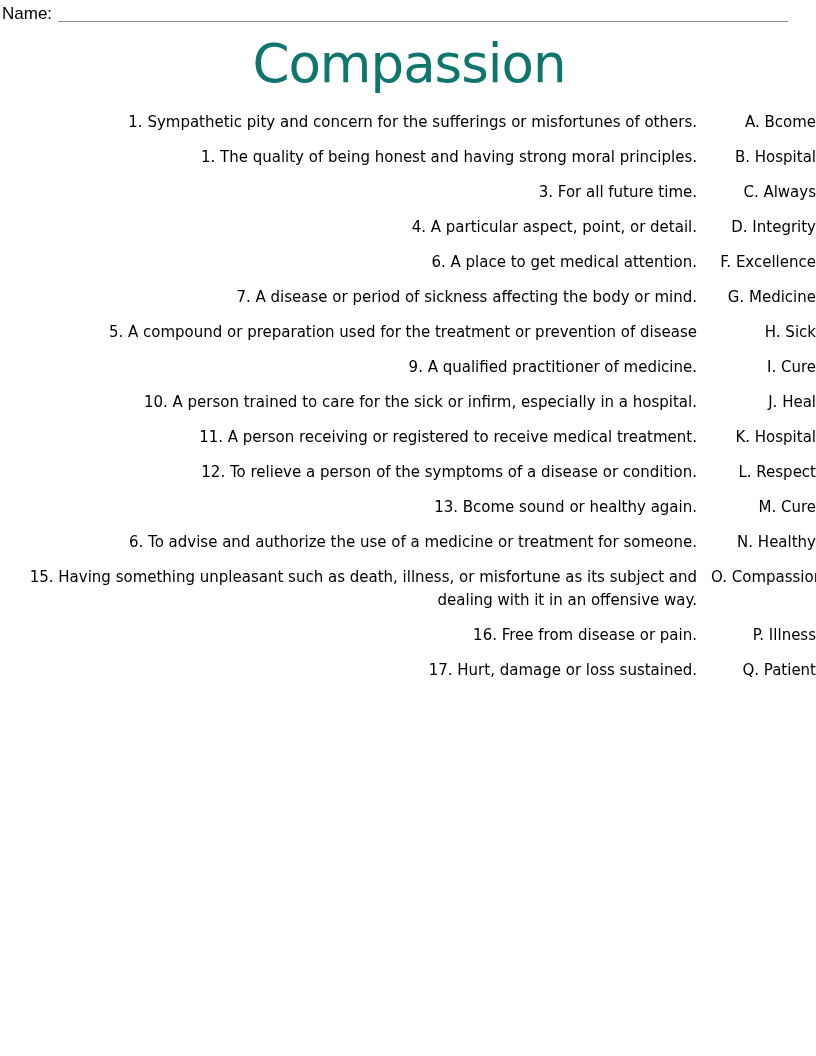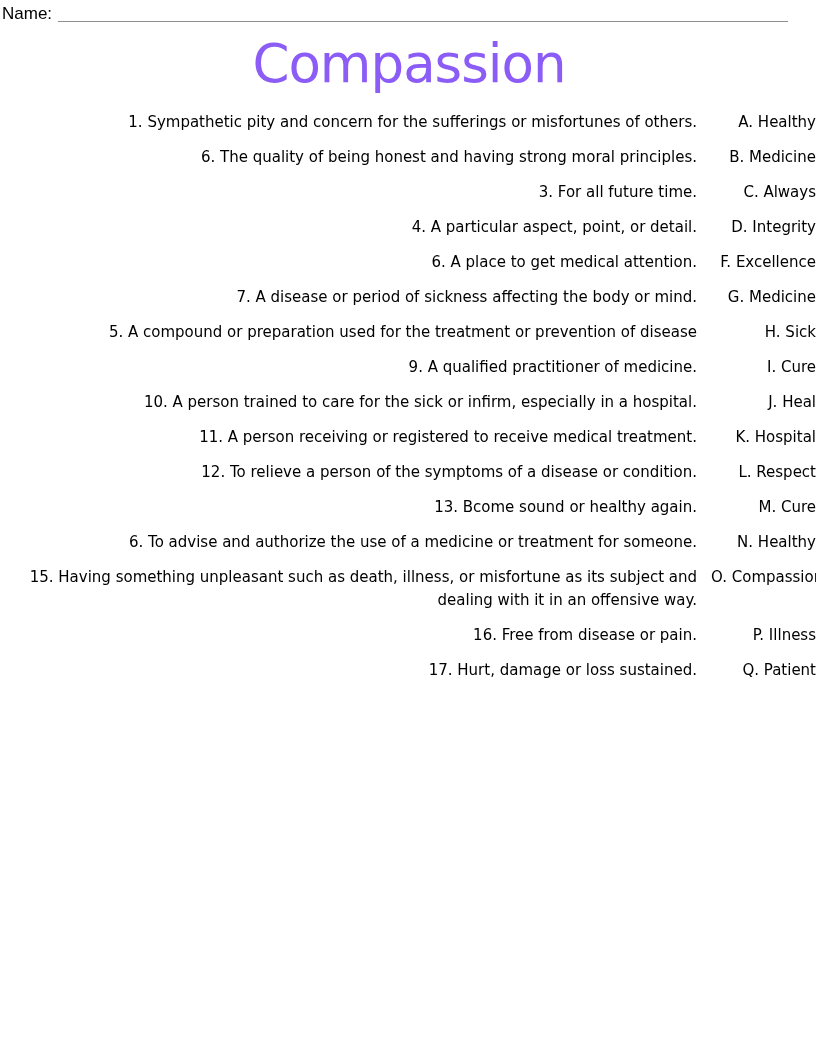--- a/index.html
+++ b/index.html
@@ -39,21 +39,21 @@
     height: 18px;
   }
   
   .title {
     margin: 10px 0 16px 0;
     text-align: center;
     font-size: 53px;
     line-height: 1.15;
     font-weight: normal;
     letter-spacing: -1px;
-    color: #8b5cf6;
+    color: #0f766e;
   }
   
   .rows {
     font-size: 15px;
     line-height: 23px;
     text-align: right;
   }
   .row {
     display: flex;
     align-items: flex-start;
@@ -77,25 +77,25 @@
   <div class="name-row">
     <span class="name-label">Name:</span>
     <span class="name-line"></span>
   </div>
 
   <h1 class="title">Compassion</h1>
 
   <div class="rows" id="rows">
       <div class="row">
     <span class="def">1. Sympathetic pity and concern for the sufferings or misfortunes of others.</span>
-    <span class="ans">A. Healthy</span>
+    <span class="ans">A. Bcome</span>
   </div>
       <div class="row">
-    <span class="def">6. The quality of being honest and having strong moral principles.</span>
-    <span class="ans">B. Medicine</span>
+    <span class="def">1. The quality of being honest and having strong moral principles.</span>
+    <span class="ans">B. Hospital</span>
   </div>
       <div class="row">
     <span class="def">3. For all future time.</span>
     <span class="ans">C. Always</span>
   </div>
       <div class="row">
     <span class="def">4. A particular aspect, point, or detail.</span>
     <span class="ans">D. Integrity</span>
   </div>
       <div class="row">

